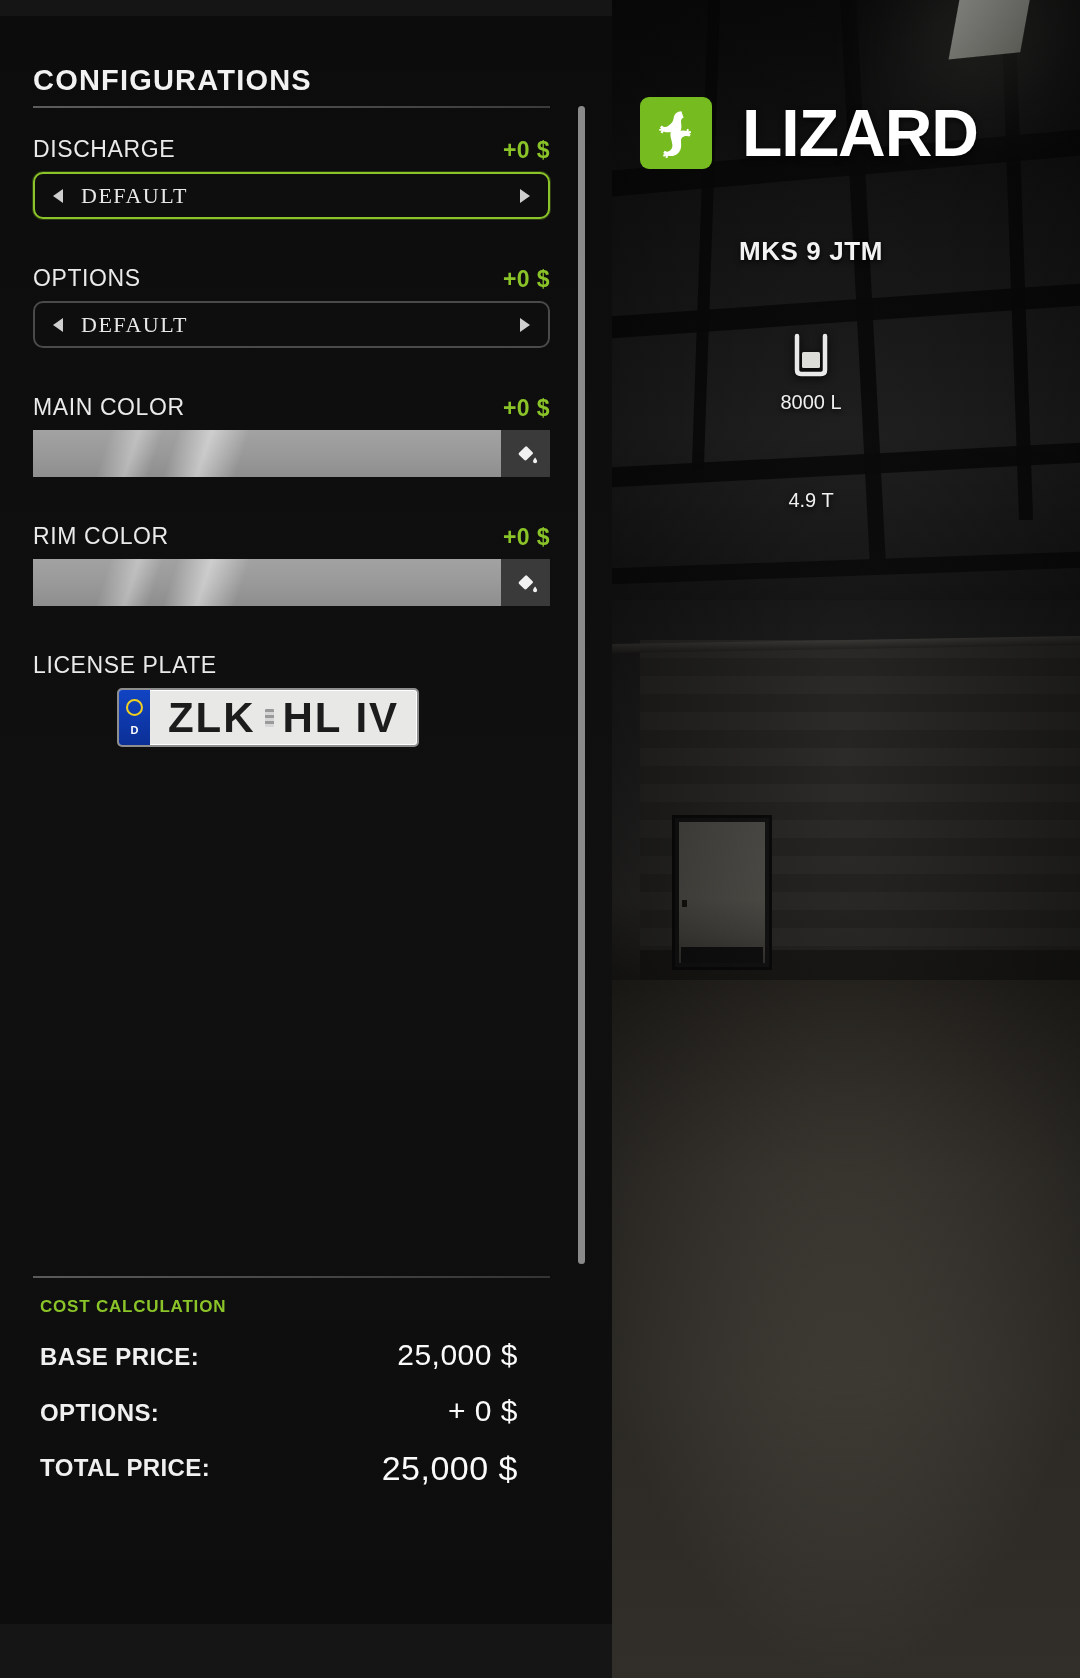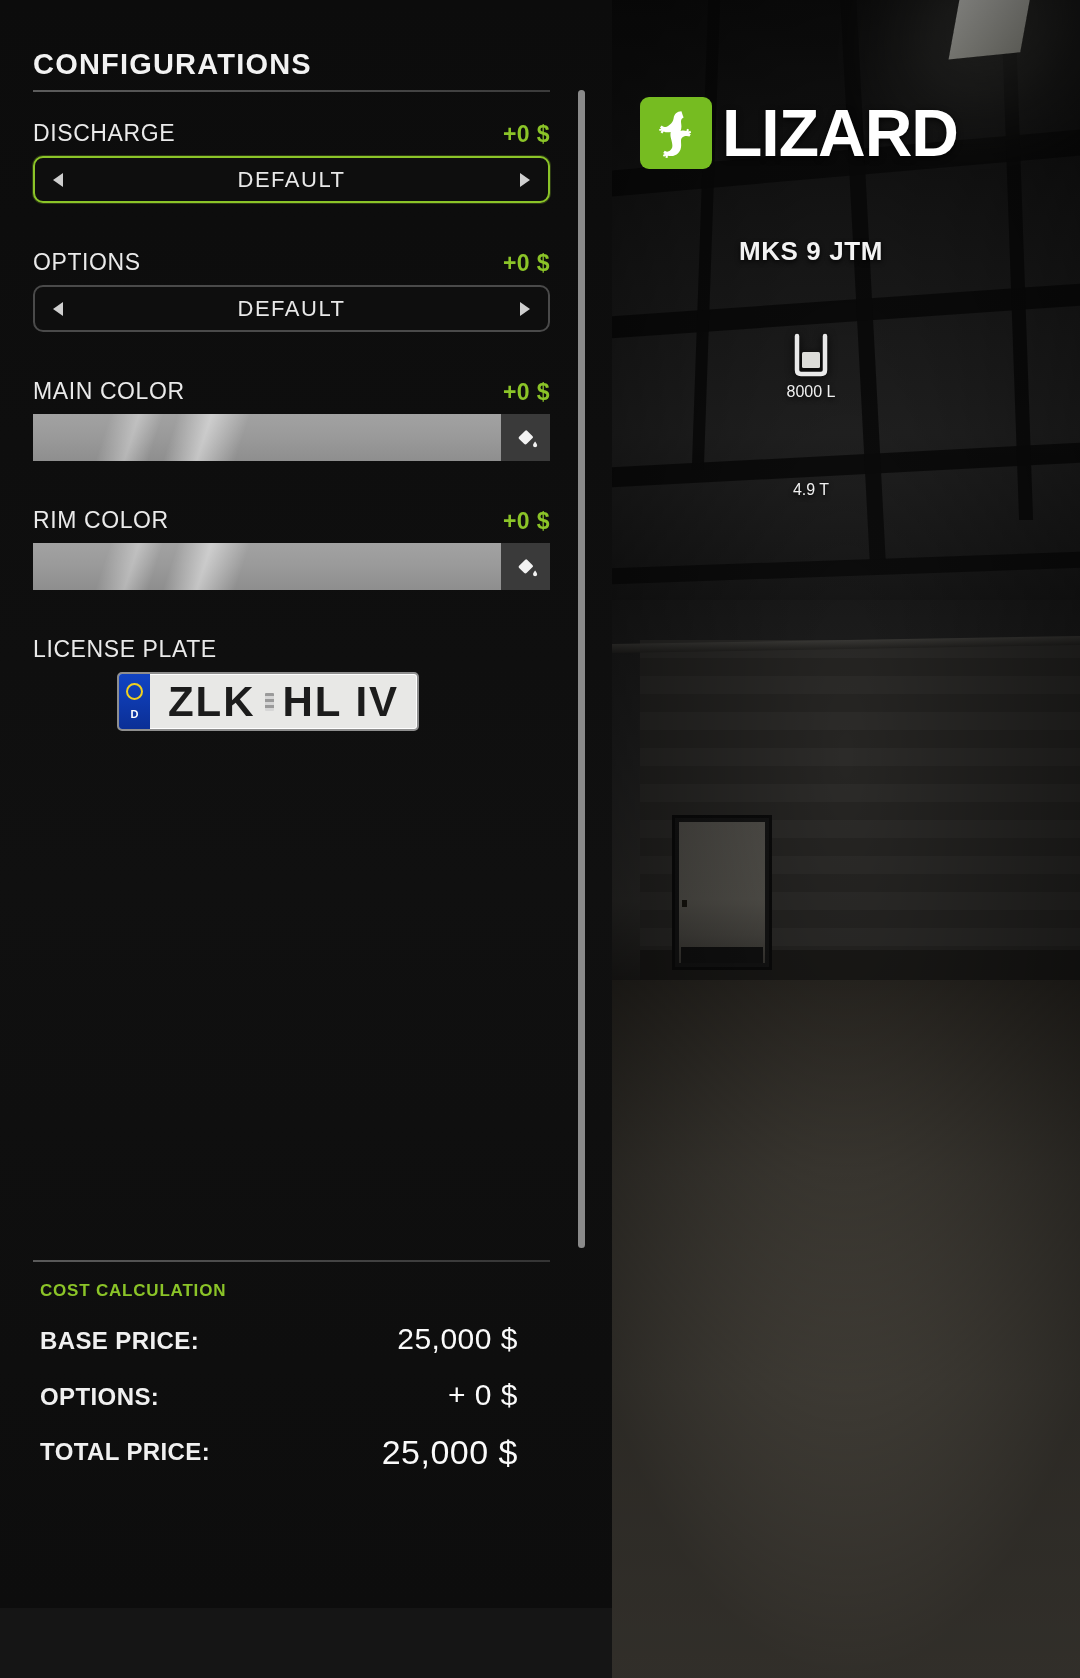--- a/index.html
+++ b/index.html
@@ -62,21 +62,21 @@
     position:absolute; left:612px; top:640px; width:468px; height:9px;
     background:linear-gradient(180deg,#3c3b38,#242321); transform:skewY(-1deg);
   }
   .scene-vignette {
     position:absolute; left:612px; top:0; width:468px; height:1678px;
     background:radial-gradient(ellipse 70% 55% at 50% 45%, rgba(0,0,0,0) 0%, rgba(0,0,0,.55) 100%);
   }
 
   
   .panel {
-    position:absolute; left:0; top:0; width:612px; height:1608px;
+    position:absolute; left:0; top:16px; width:612px; height:1608px;
     background:linear-gradient(180deg,#0c0c0c 0%,#101010 55%,#0d0d0d 100%);
   }
   .panel-title {
     position:absolute; left:33px; top:48px;
     font-size:29px; font-weight:bold; color:#f2f2f2; letter-spacing:1.2px;
   }
   .panel-title-rule {
     position:absolute; left:33px; top:90px; width:517px; height:2px;
     background:linear-gradient(90deg,#5c5c5c,#3b3b3b);
   }
@@ -104,21 +104,21 @@
   }
   .sel-arrow {
     width:46px; height:100%; display:flex; align-items:center; justify-content:center;
   }
   .sel-arrow .tri {
     width:0; height:0; border-top:7px solid transparent; border-bottom:7px solid transparent;
   }
   .sel-arrow.left .tri  { border-right:10px solid #cfcfcf; }
   .sel-arrow.right .tri { border-left:10px solid #cfcfcf; }
   .sel-value {
-    flex:1; text-align:center; font-size:22px; color:#e8e8e8; letter-spacing:1.5px;
+    flex:1; font-size:22px; color:#e8e8e8; letter-spacing:1.5px;font-family:Liberation Serif, serif;
   }
 
   
   .swatchrow { position:absolute; left:0; top:36px; width:517px; height:47px; display:flex; }
   .swatch {
     width:468px; height:47px;
     background:
       linear-gradient(108deg,
         rgba(255,255,255,0) 16%, rgba(255,255,255,.34) 22%, rgba(255,255,255,0) 27%,
         rgba(255,255,255,0) 30%, rgba(255,255,255,.48) 37%, rgba(255,255,255,0) 45%),
@@ -184,21 +184,21 @@
     background:#2a2a2a; border-radius:4px;
   }
   .scrollbar-thumb {
     position:absolute; left:578px; top:90px; width:7px; height:1158px;
     background:#8a8a8a; border-radius:4px;
   }
 
   
   .brand {
     position:absolute; left:640px; top:95px; width:360px; height:75px;
-    display:flex; align-items:center; gap:10px;
+    display:flex; align-items:center; gap:30px;
   }
   .brand-mark {
     width:72px; height:72px; background:#76bc21; border-radius:9px;
     display:flex; align-items:center; justify-content:center;
   }
   .brand-mark svg { width:58px; height:58px; }
   .brand-name {
     font-size:66px; font-weight:bold; color:#fff; letter-spacing:-1px;
     font-family:"Liberation Sans", sans-serif;
     text-shadow:0 2px 6px rgba(0,0,0,.8);
@@ -207,21 +207,21 @@
     position:absolute; left:612px; top:236px; width:398px; text-align:center;
     font-size:26px; font-weight:bold; color:#f3f3f3; letter-spacing:.6px;
     text-shadow:0 2px 5px rgba(0,0,0,.9);
   }
   .spec {
     position:absolute; left:612px; width:398px; text-align:center;
   }
   .spec-icon { height:56px; display:flex; align-items:center; justify-content:center; }
   .spec-icon svg { filter:drop-shadow(0 2px 4px rgba(0,0,0,.9)); }
   .spec-value {
-    margin-top:1px; font-size:16px; color:#f0f0f0;
+    margin-top:9px; font-size:20px; color:#f0f0f0;
     text-shadow:0 2px 5px rgba(0,0,0,.9);
   }
 </style>
 </head>
 <body>
 
 <div id="root">
 
   <div class="scene">
     <div class="scene-ceiling"></div>

